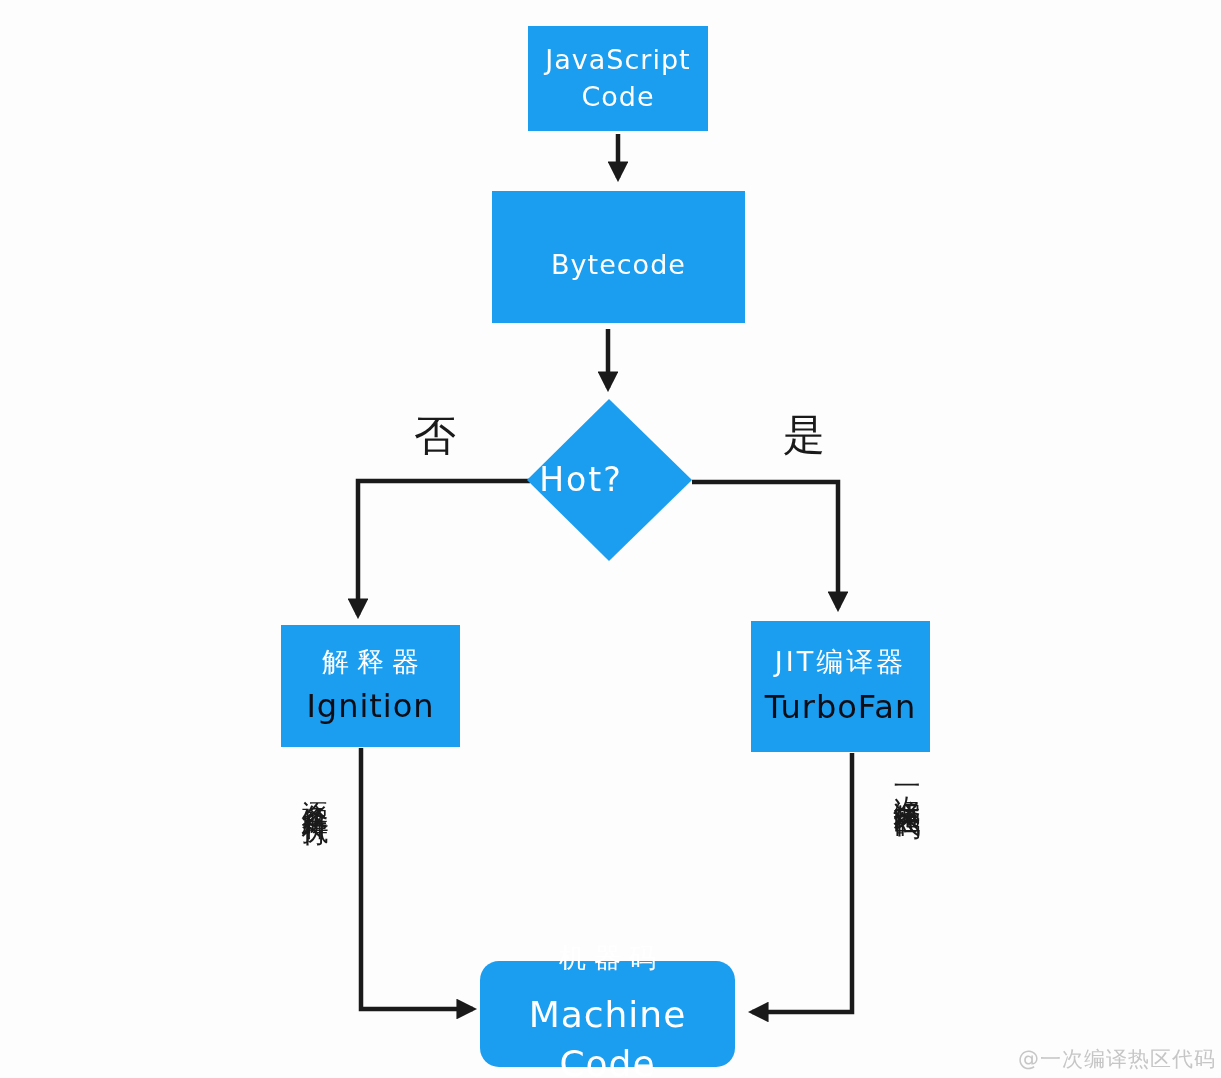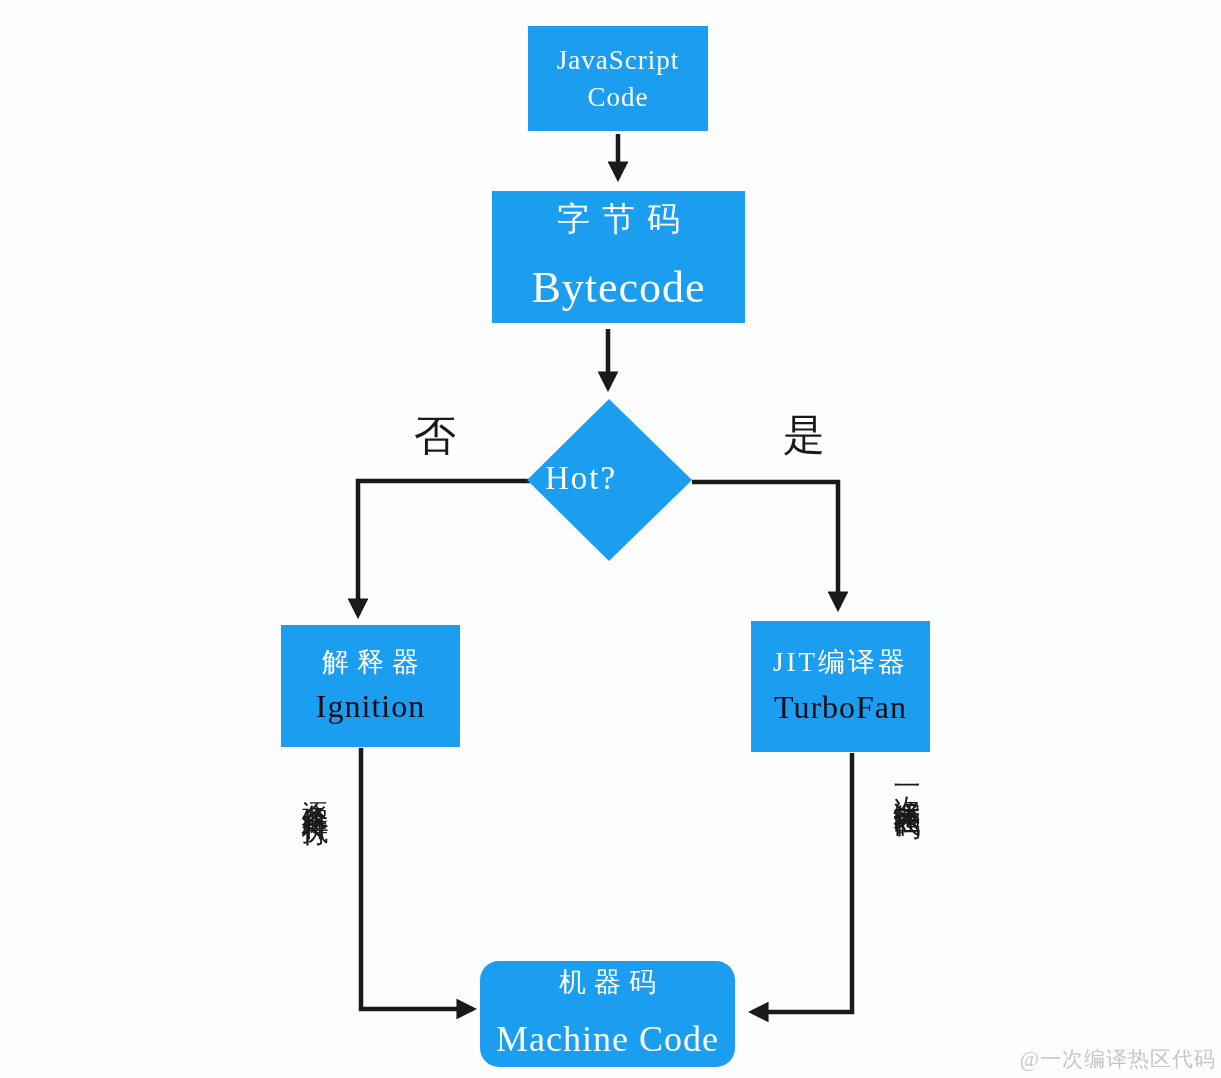--- a/index.html
+++ b/index.html
@@ -14,21 +14,20 @@
   body {
     background: var(--background);
     font-family: "DejaVu Sans", "Liberation Sans", sans-serif;
   }
   #canvas {
     position: relative;
     width: 1221px;
     height: 1078px;
     background: var(--background);
     overflow: hidden;
-    font-family: Liberation Serif, serif;
   }
   #connectors {
     position: absolute;
     left: 0; top: 0;
     width: 1221px;
     height: 1078px;
   }
   #connectors path.edge {
     fill: none;
     stroke: var(--line, #1a1a1a);
@@ -47,21 +46,21 @@
     align-items: center;
     justify-content: center;
     text-align: center;
   }
   .node .l1, .node .l2 { line-height: 1.35; }
   .dark-line { color: var(--text-dark); }
 
   #node-js        { left: 528px; top: 26px;  width: 180px; height: 105px; font-size: 27px; letter-spacing: 1px; }
   #node-bytecode  { left: 492px; top: 191px; width: 253px; height: 132px; }
   #node-bytecode .l1 { font-size: 33px; letter-spacing: 12px; text-indent: 12px; }
-  #node-bytecode .l2 { font-size: 44px; letter-spacing: 1px; margin-top: 16px; }
+  #node-bytecode .l2 { font-size: 27px; letter-spacing: 1px; margin-top: 16px; }
   #node-ignition  { left: 281px; top: 625px; width: 179px; height: 122px; }
   #node-ignition .l1 { font-size: 27px; letter-spacing: 8px; text-indent: 8px; }
   #node-ignition .l2 { font-size: 32px; letter-spacing: 1px; margin-top: 4px; }
   #node-turbofan  { left: 751px; top: 621px; width: 179px; height: 131px; }
   #node-turbofan .l1 { font-size: 27px; letter-spacing: 3px; }
   #node-turbofan .l2 { font-size: 32px; letter-spacing: 1px; margin-top: 6px; }
   #node-machine   { left: 480px; top: 961px; width: 255px; height: 106px; border-radius: 19px; }
   #node-machine .l1 { font-size: 27px; letter-spacing: 8px; text-indent: 8px; }
   #node-machine .l2 { font-size: 36px; letter-spacing: 1px; margin-top: 15px; }
 
@@ -124,21 +123,20 @@
 
     <polygon class="diamond" points="609,399 692,480 609,561 527,480"></polygon>
   </svg>
 
   <div class="node" id="node-js">
     <div class="l1">JavaScript</div>
     <div class="l2">Code</div>
   </div>
 
   <div class="node" id="node-bytecode">
-    <div class="l1">字节码</div>
     <div class="l2">Bytecode</div>
   </div>
 
   <div id="hot-label">Hot?</div>
 
   <div class="edge-label" id="label-no">否</div>
   <div class="edge-label" id="label-yes">是</div>
 
   <div class="node" id="node-turbofan">
     <div class="l1">JIT编译器</div>

